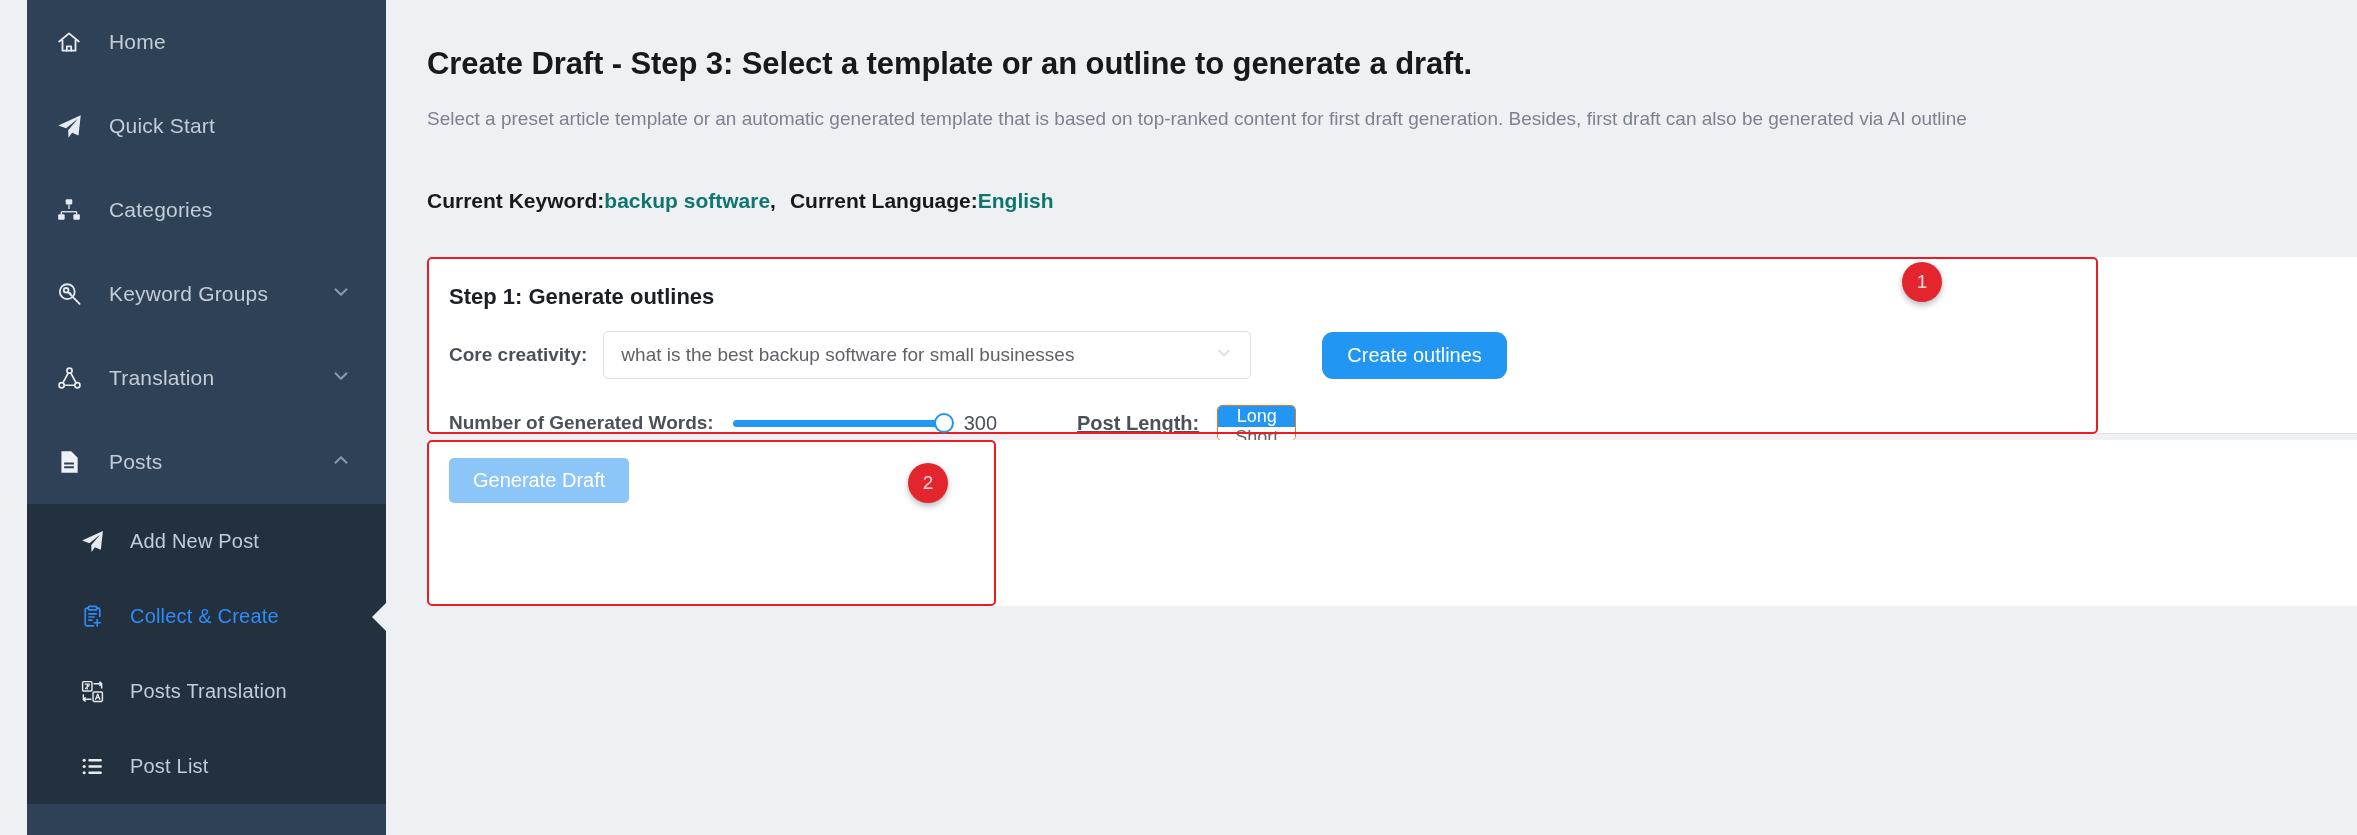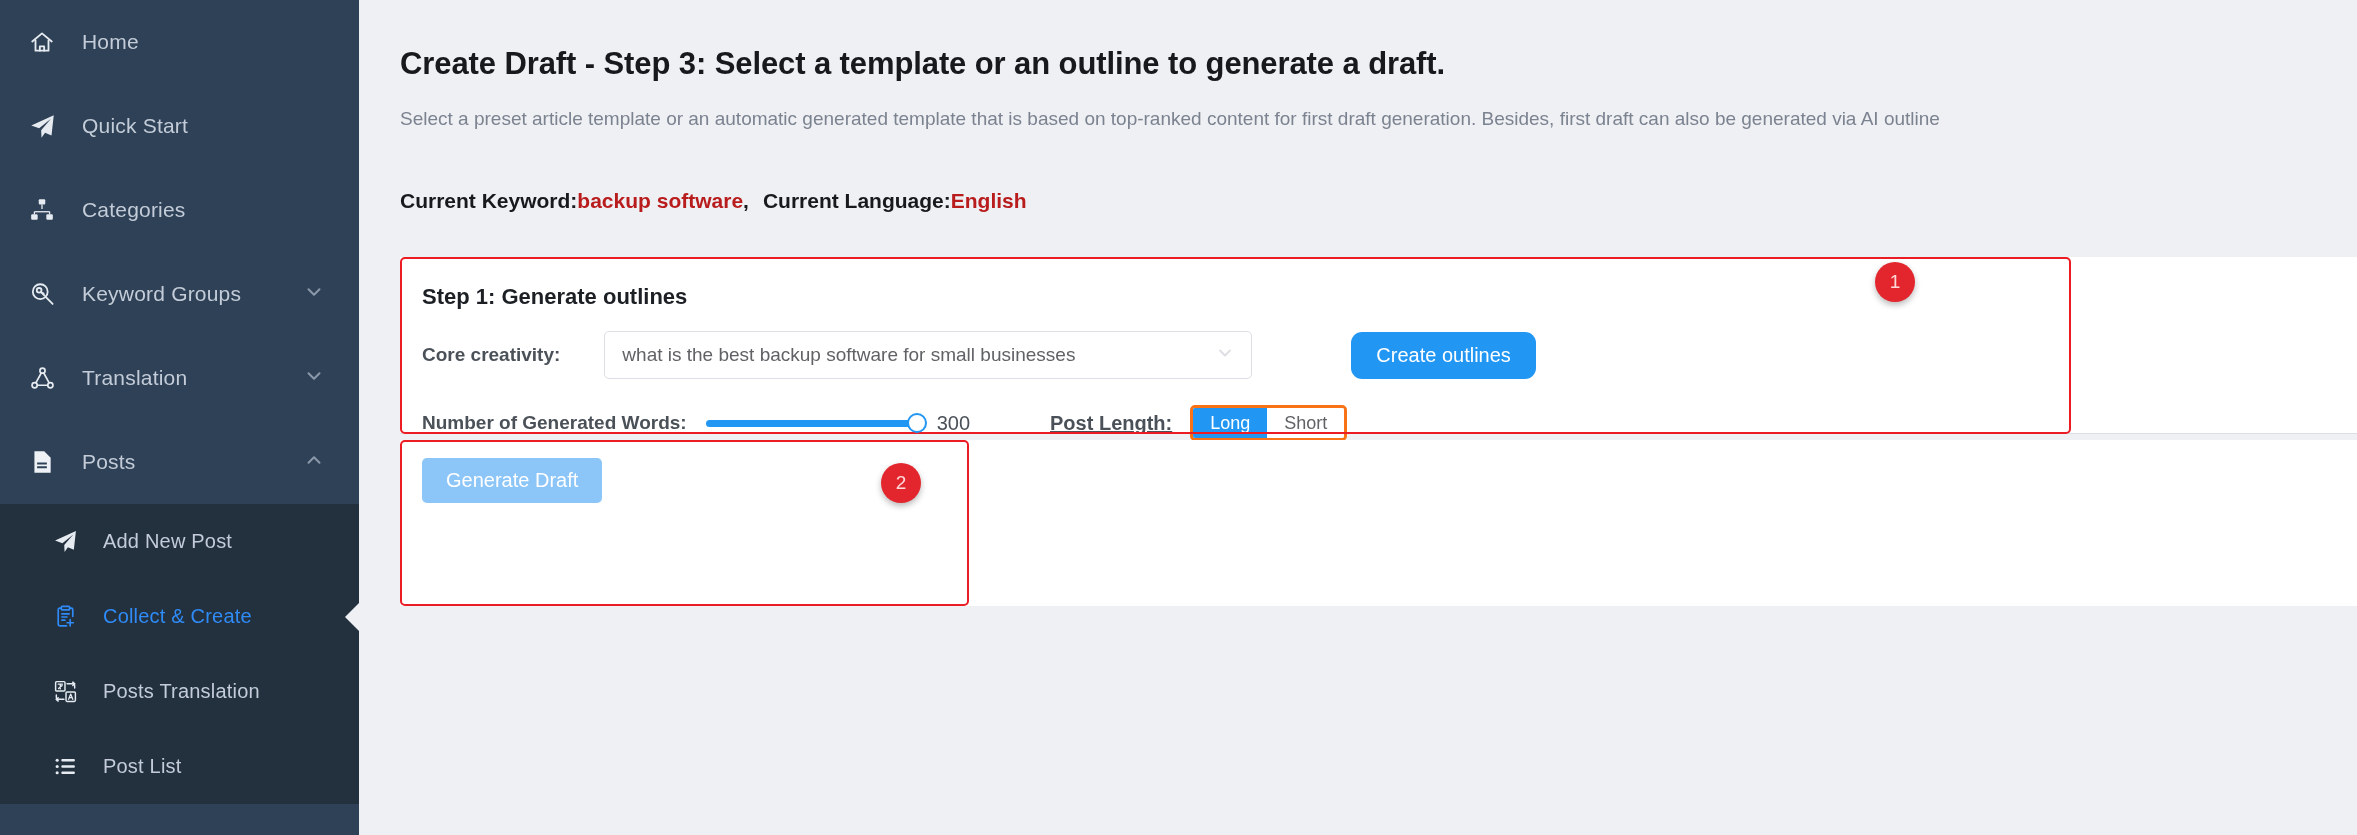--- a/index.html
+++ b/index.html
@@ -2,21 +2,21 @@
 <html><head>
 <meta charset="utf-8">
 <style>
   * { box-sizing: border-box; margin: 0; padding: 0; }
   html, body {
     width: 2357px; height: 835px;
     overflow: hidden;
     font-family: "Liberation Sans", sans-serif;
     background: #eff0f3;
   }
-  .app { display: flex; width: 2357px; height: 835px; }
+  .app { display: flex; width: 2357px; height: 835px; padding-left: 27px; }
 
   
   .sidebar {
     width: 359px;
     flex: 0 0 359px;
     background: #2f4156;
     height: 835px;
     overflow: hidden;
     position: relative;
   }
@@ -82,21 +82,21 @@
     padding: 26px 0 0 41px;
     white-space: nowrap;
   }
   .kw-row {
     font-size: 21px;
     font-weight: bold;
     color: #17191c;
     padding: 59px 0 0 41px;
     white-space: nowrap;
   }
-  .kw-val { color: #b91c1c; margin-top: 21px; }
+  .kw-val { color: #0f766e; margin-top: 21px; }
   .kw-sep { color: #17191c; margin-right: 14px; }
 
   
   .card-wrap { margin-top: 44px; padding-left: 41px; }
   .card {
     background: #ffffff;
     border-bottom: 1px solid #dcdfe3;
     position: relative;
   }
   .card-1 { height: 177px; }
@@ -127,21 +127,21 @@
   .badge-2 { left: 481px; top: 23px; }
 
   .step-title {
     font-size: 22px;
     font-weight: bold;
     color: #1c1f24;
     padding: 27px 0 0 22px;
   }
 
   .row { display: flex; align-items: center; padding-left: 22px; }
-  .row-fields { margin-top: 21px; gap: 28px; }
+  .row-fields { margin-top: 21px; }
   .row-slider { margin-top: 26px; }
 
   .field-label {
     font-size: 19px;
     font-weight: bold;
     color: #4b5158;
     white-space: nowrap;
   }
   .select-box {
     margin-left: 16px;
@@ -207,24 +207,25 @@
     margin-left: 80px;
     font-size: 20px;
     font-weight: bold;
     color: #4b5158;
     white-space: nowrap;
     text-decoration: underline;
   }
   .toggle-group {
     margin-left: 18px;
     display: flex;
-    border: 3px solid #f97316;
+    border: 1px solid #f97316;
     border-radius: 5px;
     overflow: hidden;
     height: 36px;
+    flex-direction: column;
   }
   .toggle-btn {
     min-width: 60px;
     padding: 0 17px;
     display: flex; align-items: center; justify-content: center;
     font-size: 18px;
     background: #ffffff;
     color: #606266;
     cursor: pointer;
     border: none;

